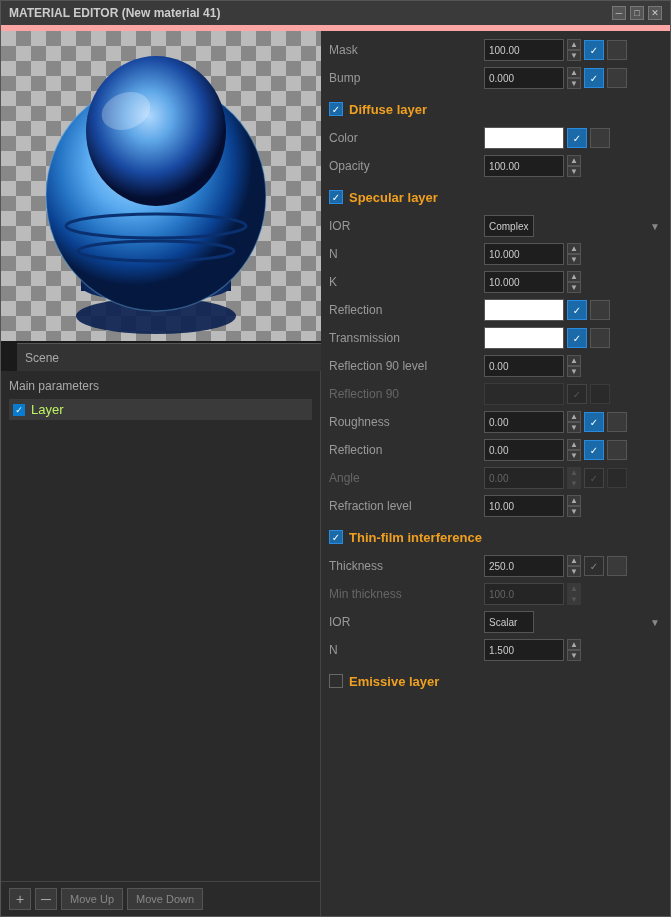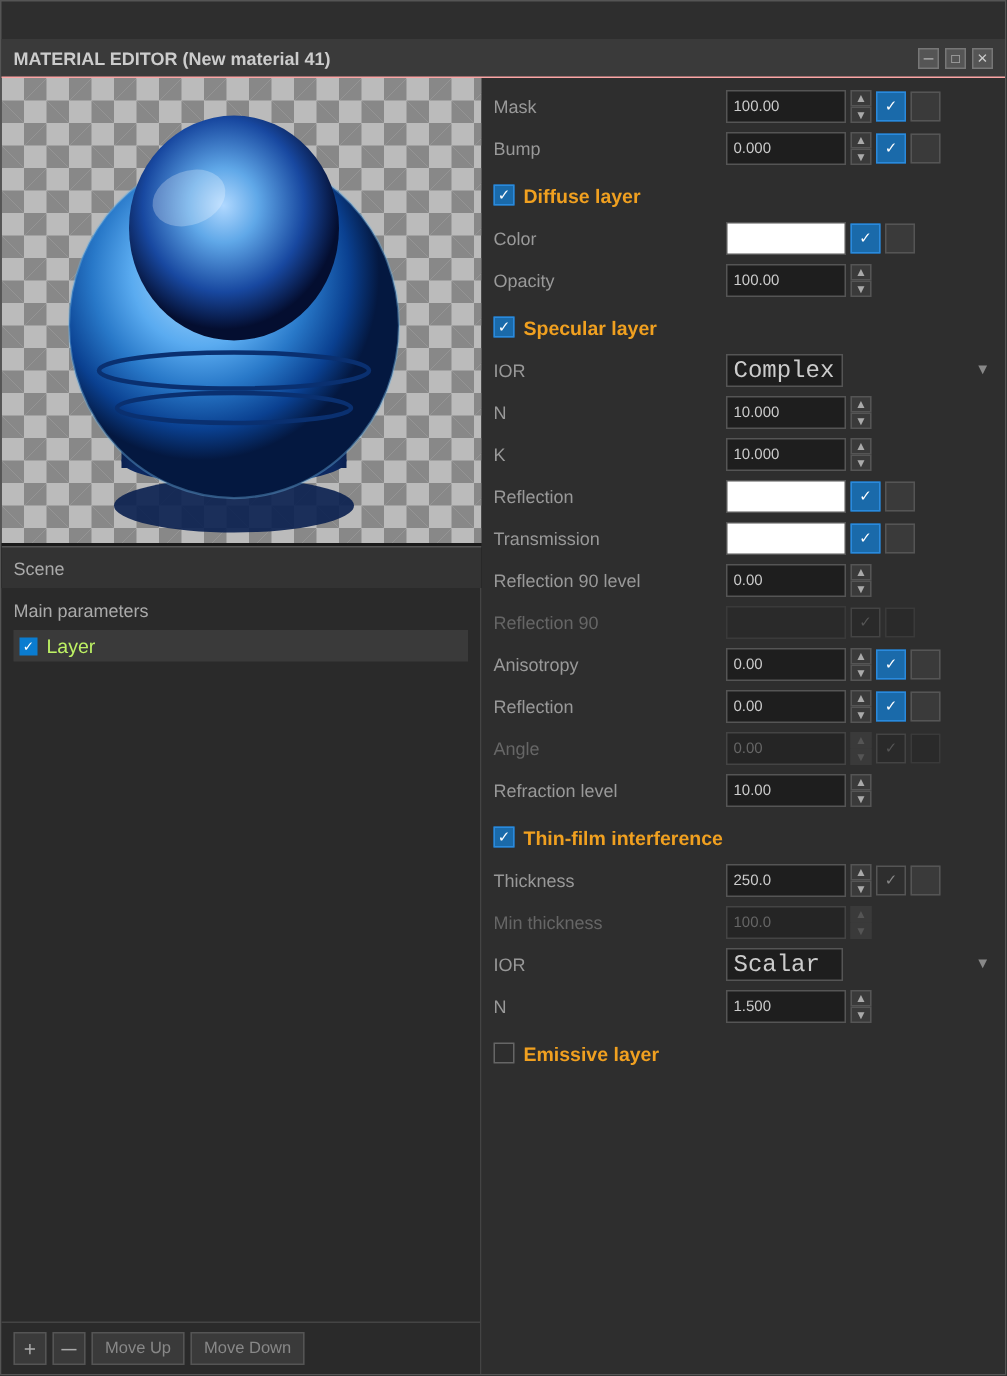--- a/index.html
+++ b/index.html
@@ -20,23 +20,22 @@
       display: flex;
       flex-direction: column;
     }
 
     .title-bar {
       background: #3a3a3a;
       padding: 5px 8px;
       display: flex;
       justify-content: space-between;
       align-items: center;
-      border-bottom: 1px solid #fca5a5;
+      border-bottom: 6px solid #fca5a5;
       min-height: 26px;
-      margin-top: 25px;
     }
 
     .title-bar-title {
       color: #ccc;
       font-size: 12px;
       font-weight: bold;
     }
 
     .title-bar-controls {
       display: flex;
@@ -87,21 +86,21 @@
         linear-gradient(45deg, transparent 75%, #888 75%),
         linear-gradient(-45deg, transparent 75%, #888 75%);
       background-size: 30px 30px;
       background-position: 0 0, 0 15px, 15px -15px, -15px 0px;
       background-color: #bbb;
     }
 
     .scene-label {
       position: absolute;
       bottom: 0;
-      left: 0;
+      left: 16px;
       right: 0;
       height: 28px;
       background: #333;
       display: flex;
       align-items: center;
       padding-left: 8px;
       color: #aaa;
       font-size: 12px;
       border-top: 1px solid #555;
     }
@@ -323,26 +322,25 @@
       font-size: 13px;
       font-weight: bold;
     }
 
     .select-input {
       flex: 1;
       height: 22px;
       background: #1e1e1e;
       border: 1px solid #555;
       color: #ccc;
-      font-size: 16px;
+      font-size: 10px;
       padding: 0 4px;
       appearance: none;
       -webkit-appearance: none;
       cursor: pointer;
-      font-family: Liberation Mono, monospace;
     }
 
     .select-wrapper {
       position: relative;
       flex: 1;
     }
 
     .select-arrow {
       position: absolute;
       right: 2px;
@@ -578,21 +576,21 @@
         <div class="prop-controls">
           <div class="color-swatch" style="background:#2a2a2a; border-color:#3a3a3a;"></div>
           <div class="check-btn disabled">
               <span class="check-icon" style="color:#555">✓</span>
             </div>
           <div class="square-btn disabled"></div>
         </div>
       </div>
 
       <div class="prop-row">
-        <span class="prop-label">Anisotropy</span>
+        <span class="prop-label">Roughness</span>
         <div class="prop-controls">
           <input class="num-input" type="text" value="0.00" style="">
           <div class="spinner">
             <div class="spin-btn">▲</div>
             <div class="spin-btn">▼</div>
           </div>
           <div class="check-btn">
               <span class="check-icon">✓</span>
             </div>
           <div class="square-btn"></div>

